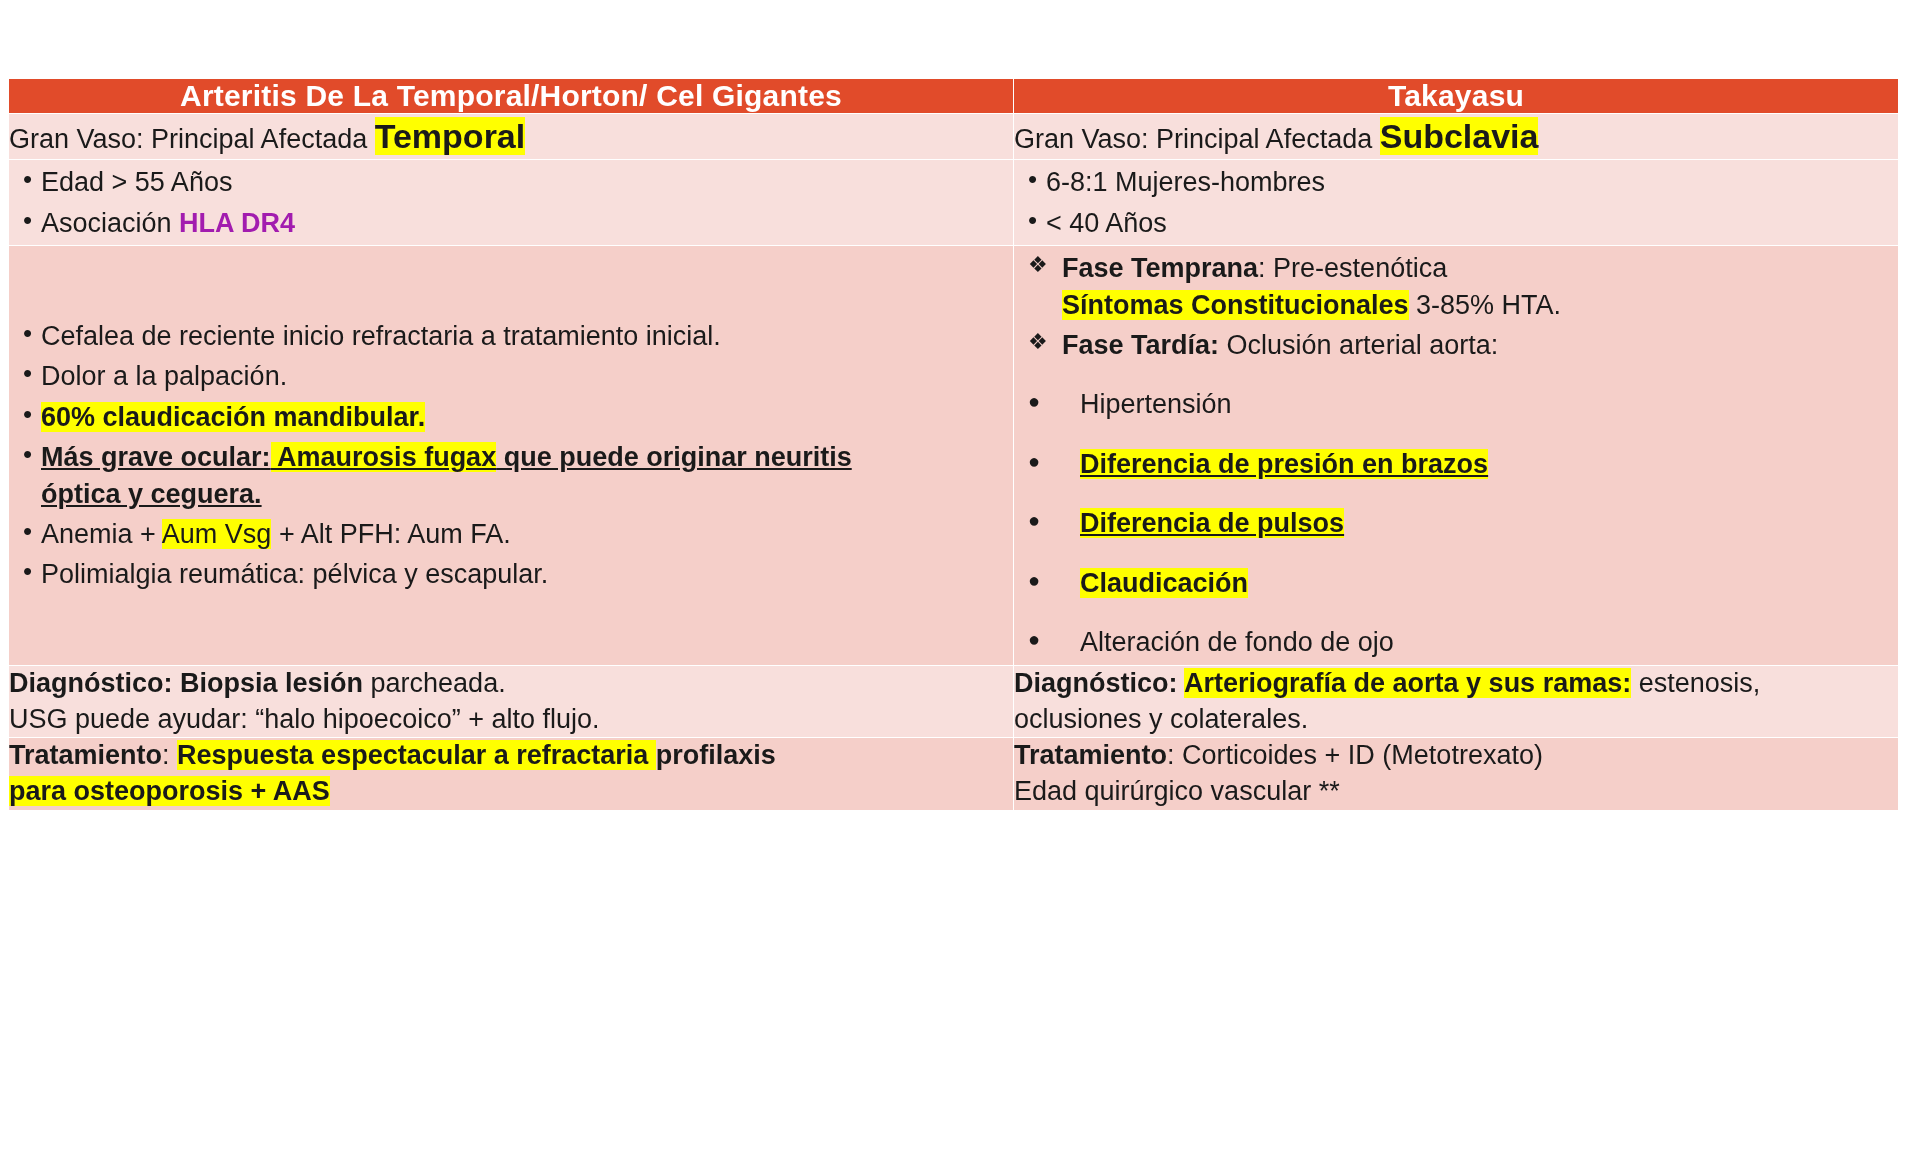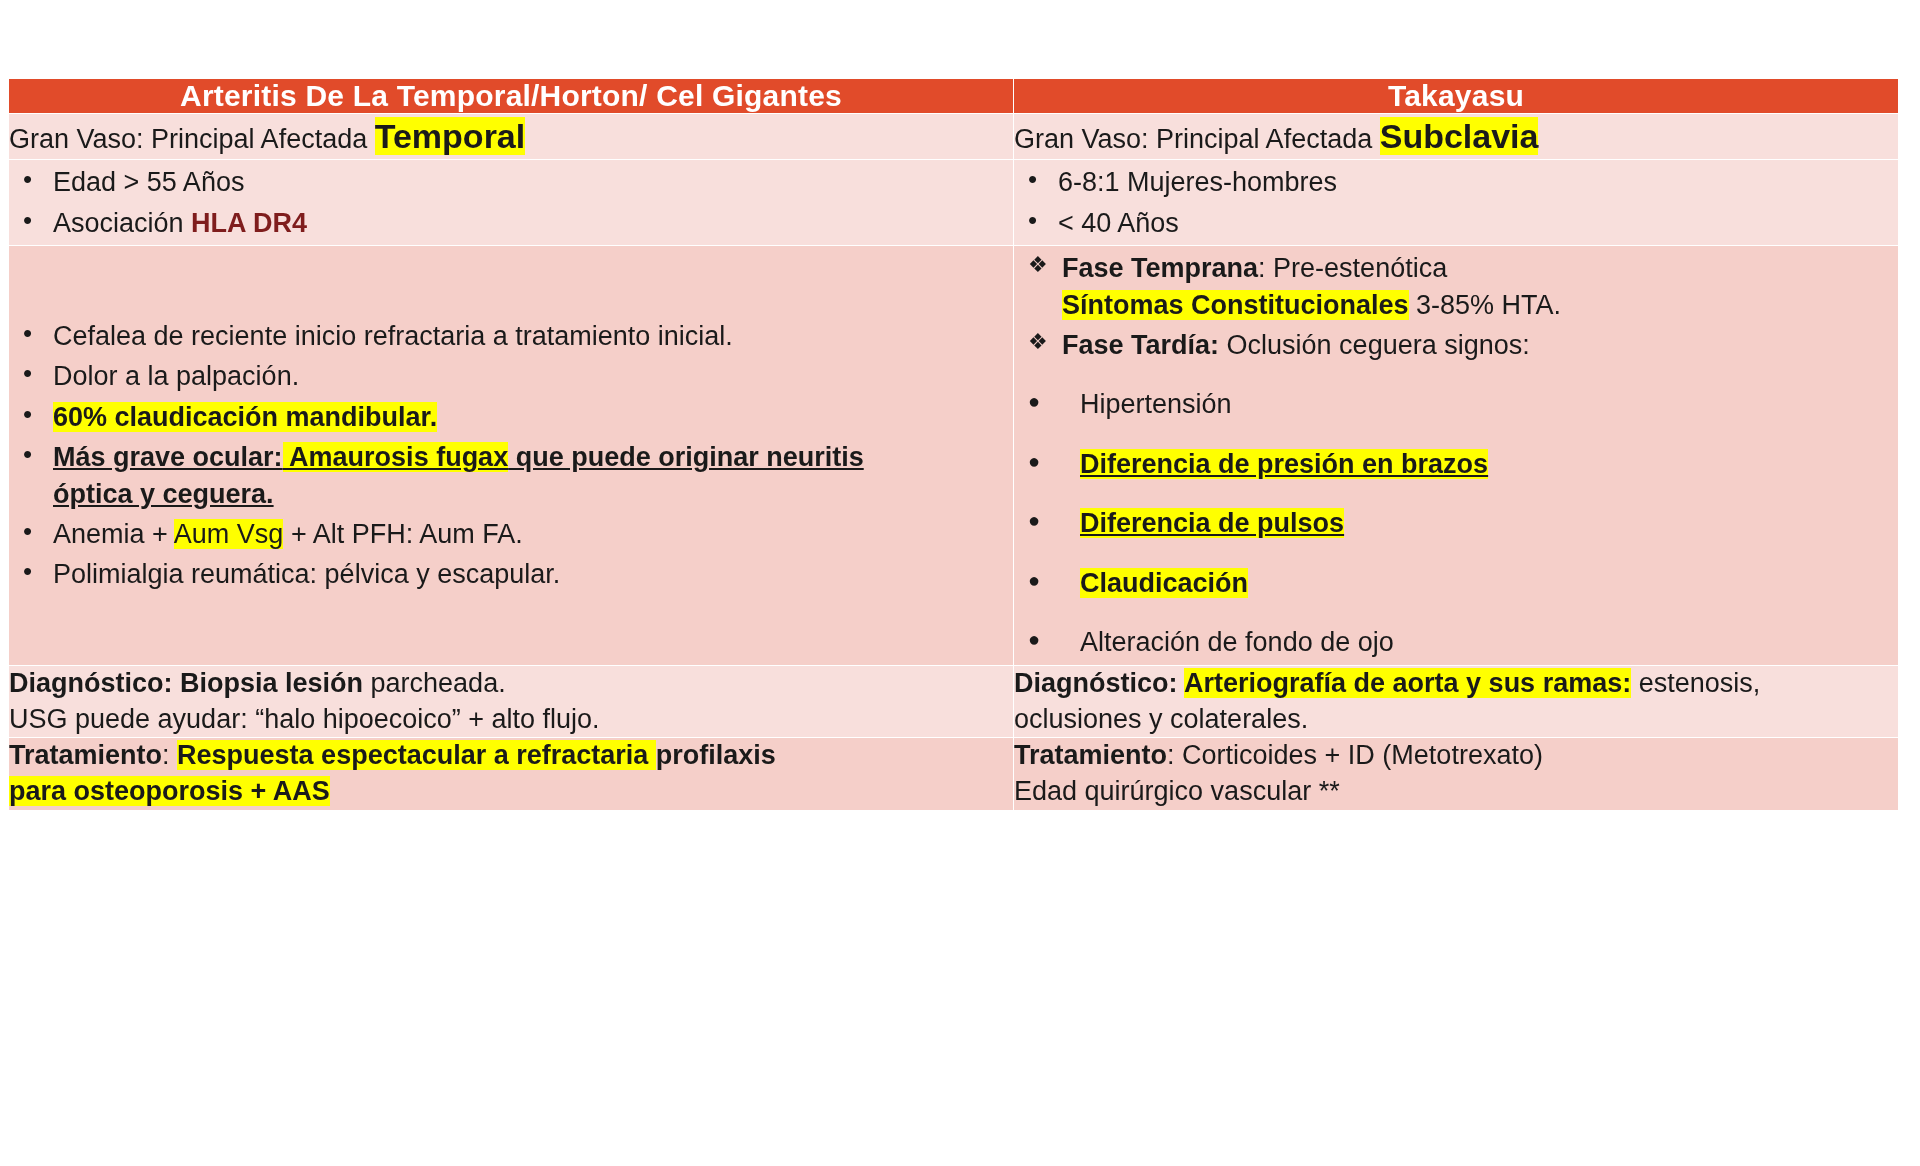--- a/index.html
+++ b/index.html
@@ -72,30 +72,30 @@
   .cell {
     padding: 14px 18px;
     font-size: 27px;
     color: #1a1a1a;
     line-height: 1.33;
   }
   .center { text-align: left; }
   .hl { background: #ffff00; }
   .b { font-weight: bold; }
   .u { text-decoration: underline; }
-  .red { color: #7f1d1d; font-weight: bold; }
+  .red { color: #a21caf; font-weight: bold; }
   .big { font-size: 34px; font-weight: bold; }
   ul.bul {
     list-style: none;
     margin: 0;
     padding: 0;
   }
   ul.bul > li {
     position: relative;
-    padding-left: 44px;
+    padding-left: 32px;
     margin: 4px 0;
     font-size: 27px;
     line-height: 1.35;
   }
   ul.bul > li::before {
     content: "•";
     position: absolute;
     left: 14px;
     top: -2px;
     font-size: 26px;
@@ -174,21 +174,21 @@
             <li><span>Polimialgia reumática:  pélvica y escapular.</span></li>
           </ul>
         </td>
         <td class="band-b cell pad-top" style="vertical-align:top;">
           <ul class="bul dmd">
             <li>
               <span class="b">Fase Temprana</span><span>: Pre-estenótica</span><br>
               <span class="hl b">Síntomas Constitucionales</span><span> 3-85% HTA.</span>
             </li>
             <li>
-              <span class="b">Fase Tardía:</span><span> Oclusión ceguera signos:</span>
+              <span class="b">Fase Tardía:</span><span> Oclusión arterial aorta:</span>
             </li>
           </ul>
           <ul class="bul dot">
             <li><span>Hipertensión</span></li>
             <li><span class="hl b u">Diferencia de presión en brazos</span></li>
             <li><span class="hl b u">Diferencia de pulsos</span></li>
             <li><span class="hl b">Claudicación</span></li>
             <li><span>Alteración de fondo de ojo</span></li>
           </ul>
         </td>

